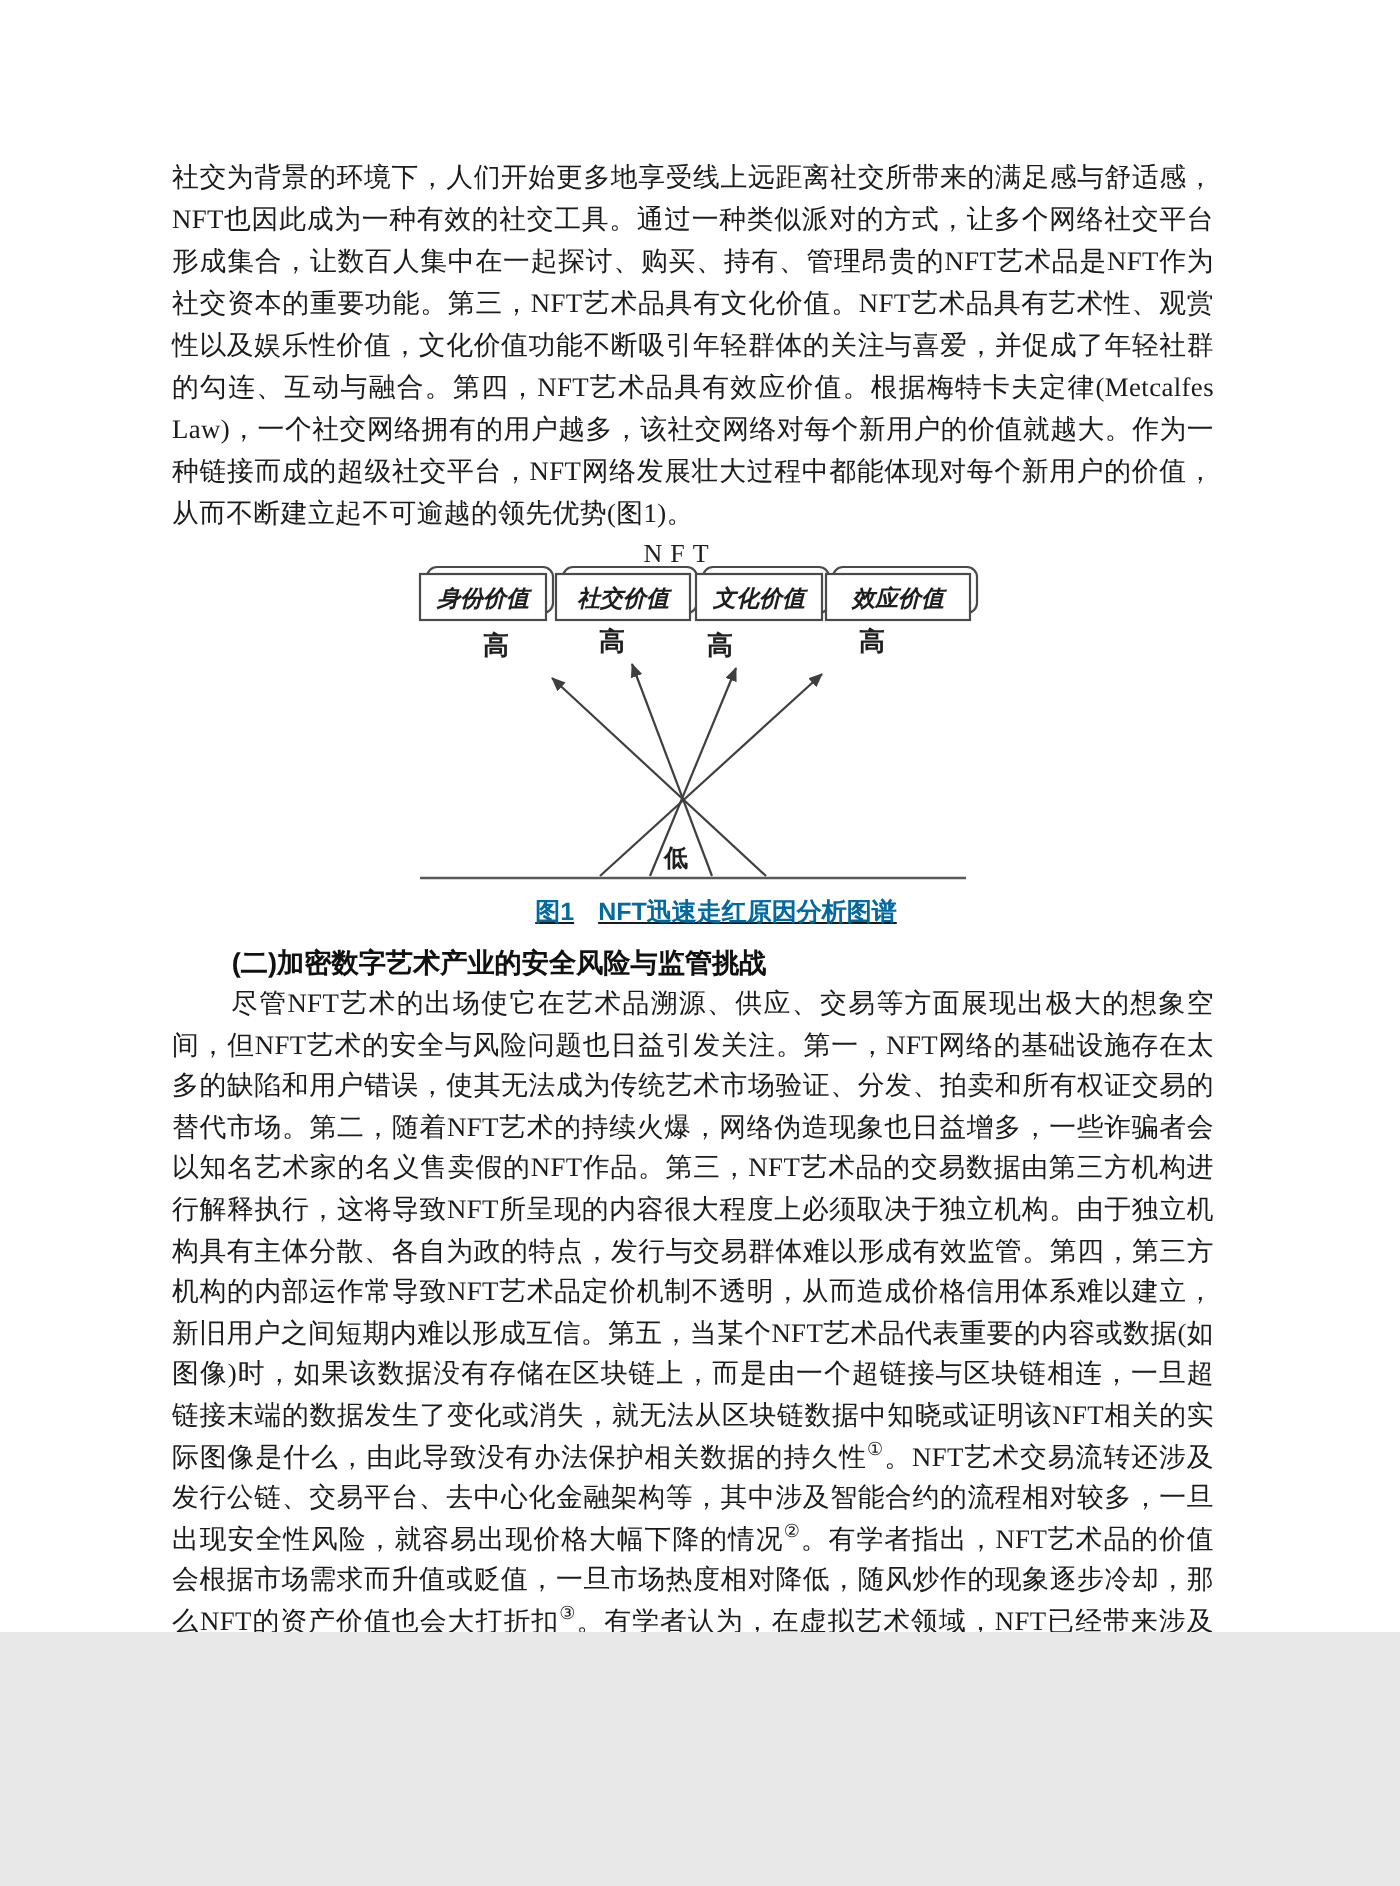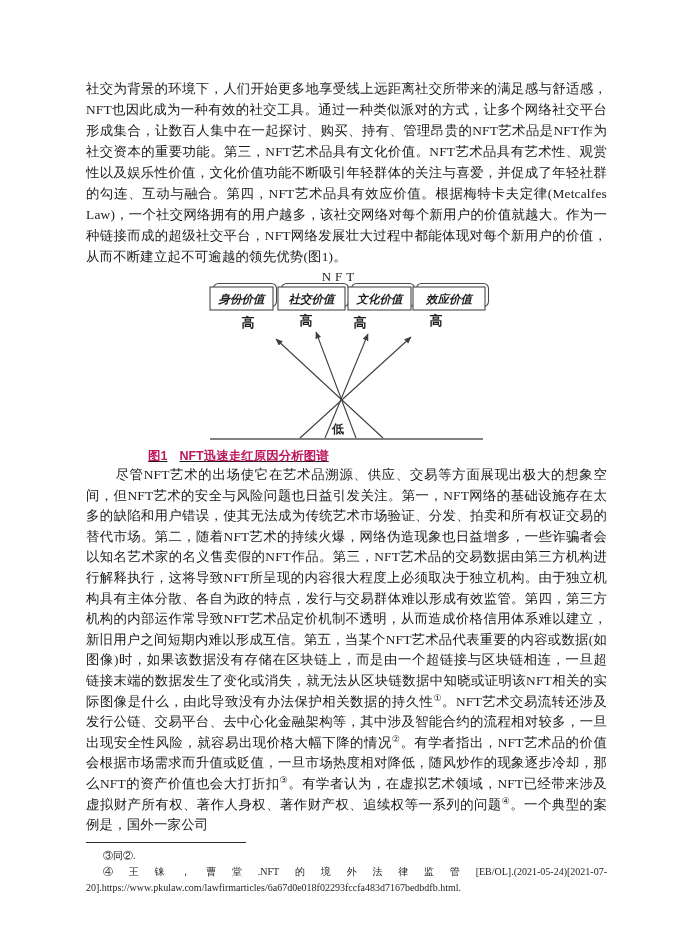--- a/index.html
+++ b/index.html
@@ -1,18 +1,18 @@
 <!DOCTYPE html>
 <html><head>
 <meta charset="utf-8">
 <style>
   html,body{margin:0;padding:0;background:#e8e8e8;}
   .page{
     position:relative;
-    width:700px;height:943px;
+    width:700px;height:816px;
     margin:0 auto;
     background:#ffffff;
     overflow:hidden;
     font-family:"Liberation Serif","DejaVu Serif",serif;
     color:#1b1b1b;
   }
   .content{
     position:absolute;
     left:86px;top:78px;
     width:521px;
@@ -32,24 +32,25 @@
     vertical-align:super;
   }
   .fig{
     margin:2px 0 0 62px;
     width:420px;
     text-decoration:underline;
   }
   .fig svg{display:block;}
   .fig-caption{
     margin-top:3px;
+    text-align:center;
     font-family:"Liberation Sans","DejaVu Sans",sans-serif;
     font-weight:bold;
     font-size:12.5px;
-    color:#be185d;
+    color:#0369a1;
   }
   .fig-caption .cap-label{margin-right:12px;}
   h3.sec-heading{
     margin:7px 0 0 0;
     font-family:"Liberation Sans","DejaVu Sans",sans-serif;
     font-weight:bold;
     font-size:13.6px;
     line-height:20px;
     text-indent:2.2em;
     color:#111;
@@ -122,20 +123,21 @@
 
         <line x1="62" y1="172" x2="335" y2="172" stroke="#5a5a5a" stroke-width="1.3"></line>
 
         <text class="svg-low" x="190" y="166" text-anchor="middle">低</text>
       </svg>
       <figcaption class="fig-caption">
         <span class="cap-label">图1</span><span>NFT迅速走红原因分析图谱</span>
       </figcaption>
     </figure>
 
+    <h3 class="sec-heading">(二)加密数字艺术产业的安全风险与监管挑战</h3>
 
     <p class="body-para p2 indent"><span>尽管NFT艺术的出场使它在艺术品溯源、供应、交易等方面展现出极大的想象空间，但NFT艺术的安全与风险问题也日益引发关注。第一，NFT网络的基础设施存在太多的缺陷和用户错误，使其无法成为传统艺术市场验证、分发、拍卖和所有权证交易的替代市场。第二，随着NFT艺术的持续火爆，网络伪造现象也日益增多，一些诈骗者会以知名艺术家的名义售卖假的NFT作品。第三，NFT艺术品的交易数据由第三方机构进行解释执行，这将导致NFT所呈现的内容很大程度上必须取决于独立机构。由于独立机构具有主体分散、各自为政的特点，发行与交易群体难以形成有效监管。第四，第三方机构的内部运作常导致NFT艺术品定价机制不透明，从而造成价格信用体系难以建立，新旧用户之间短期内难以形成互信。第五，当某个NFT艺术品代表重要的内容或数据(如图像)时，如果该数据没有存储在区块链上，而是由一个超链接与区块链相连，一旦超链接末端的数据发生了变化或消失，就无法从区块链数据中知晓或证明该NFT相关的实际图像是什么，由此导致没有办法保护相关数据的持久性</span><sup class="fn-ref">①</sup><span>。NFT艺术交易流转还涉及发行公链、交易平台、去中心化金融架构等，其中涉及智能合约的流程相对较多，一旦出现安全性风险，就容易出现价格大幅下降的情况</span><sup class="fn-ref">②</sup><span>。有学者指出，NFT艺术品的价值会根据市场需求而升值或贬值，一旦市场热度相对降低，随风炒作的现象逐步冷却，那么NFT的资产价值也会大打折扣</span><sup class="fn-ref">③</sup><span>。有学者认为，在虚拟艺术领域，NFT已经带来涉及虚拟财产所有权、著作人身权、著作财产权、追续权等一系列的问题</span><sup class="fn-ref">④</sup><span>。一个典型的案例是，国外一家公司</span></p>
 
     <div class="fn-rule"></div>
 
     <div class="footnotes">
       <p><span>③</span><span>同②.</span></p>
       <p><span>④</span><span>王铼，曹堂.NFT的境外法律监管[EB/OL].(2021-05-24)[2021-07-20].https://www.pkulaw.com/lawfirmarticles/6a67d0e018f02293fccfa483d7167bedbdfb.html.</span></p>
     </div>
 

